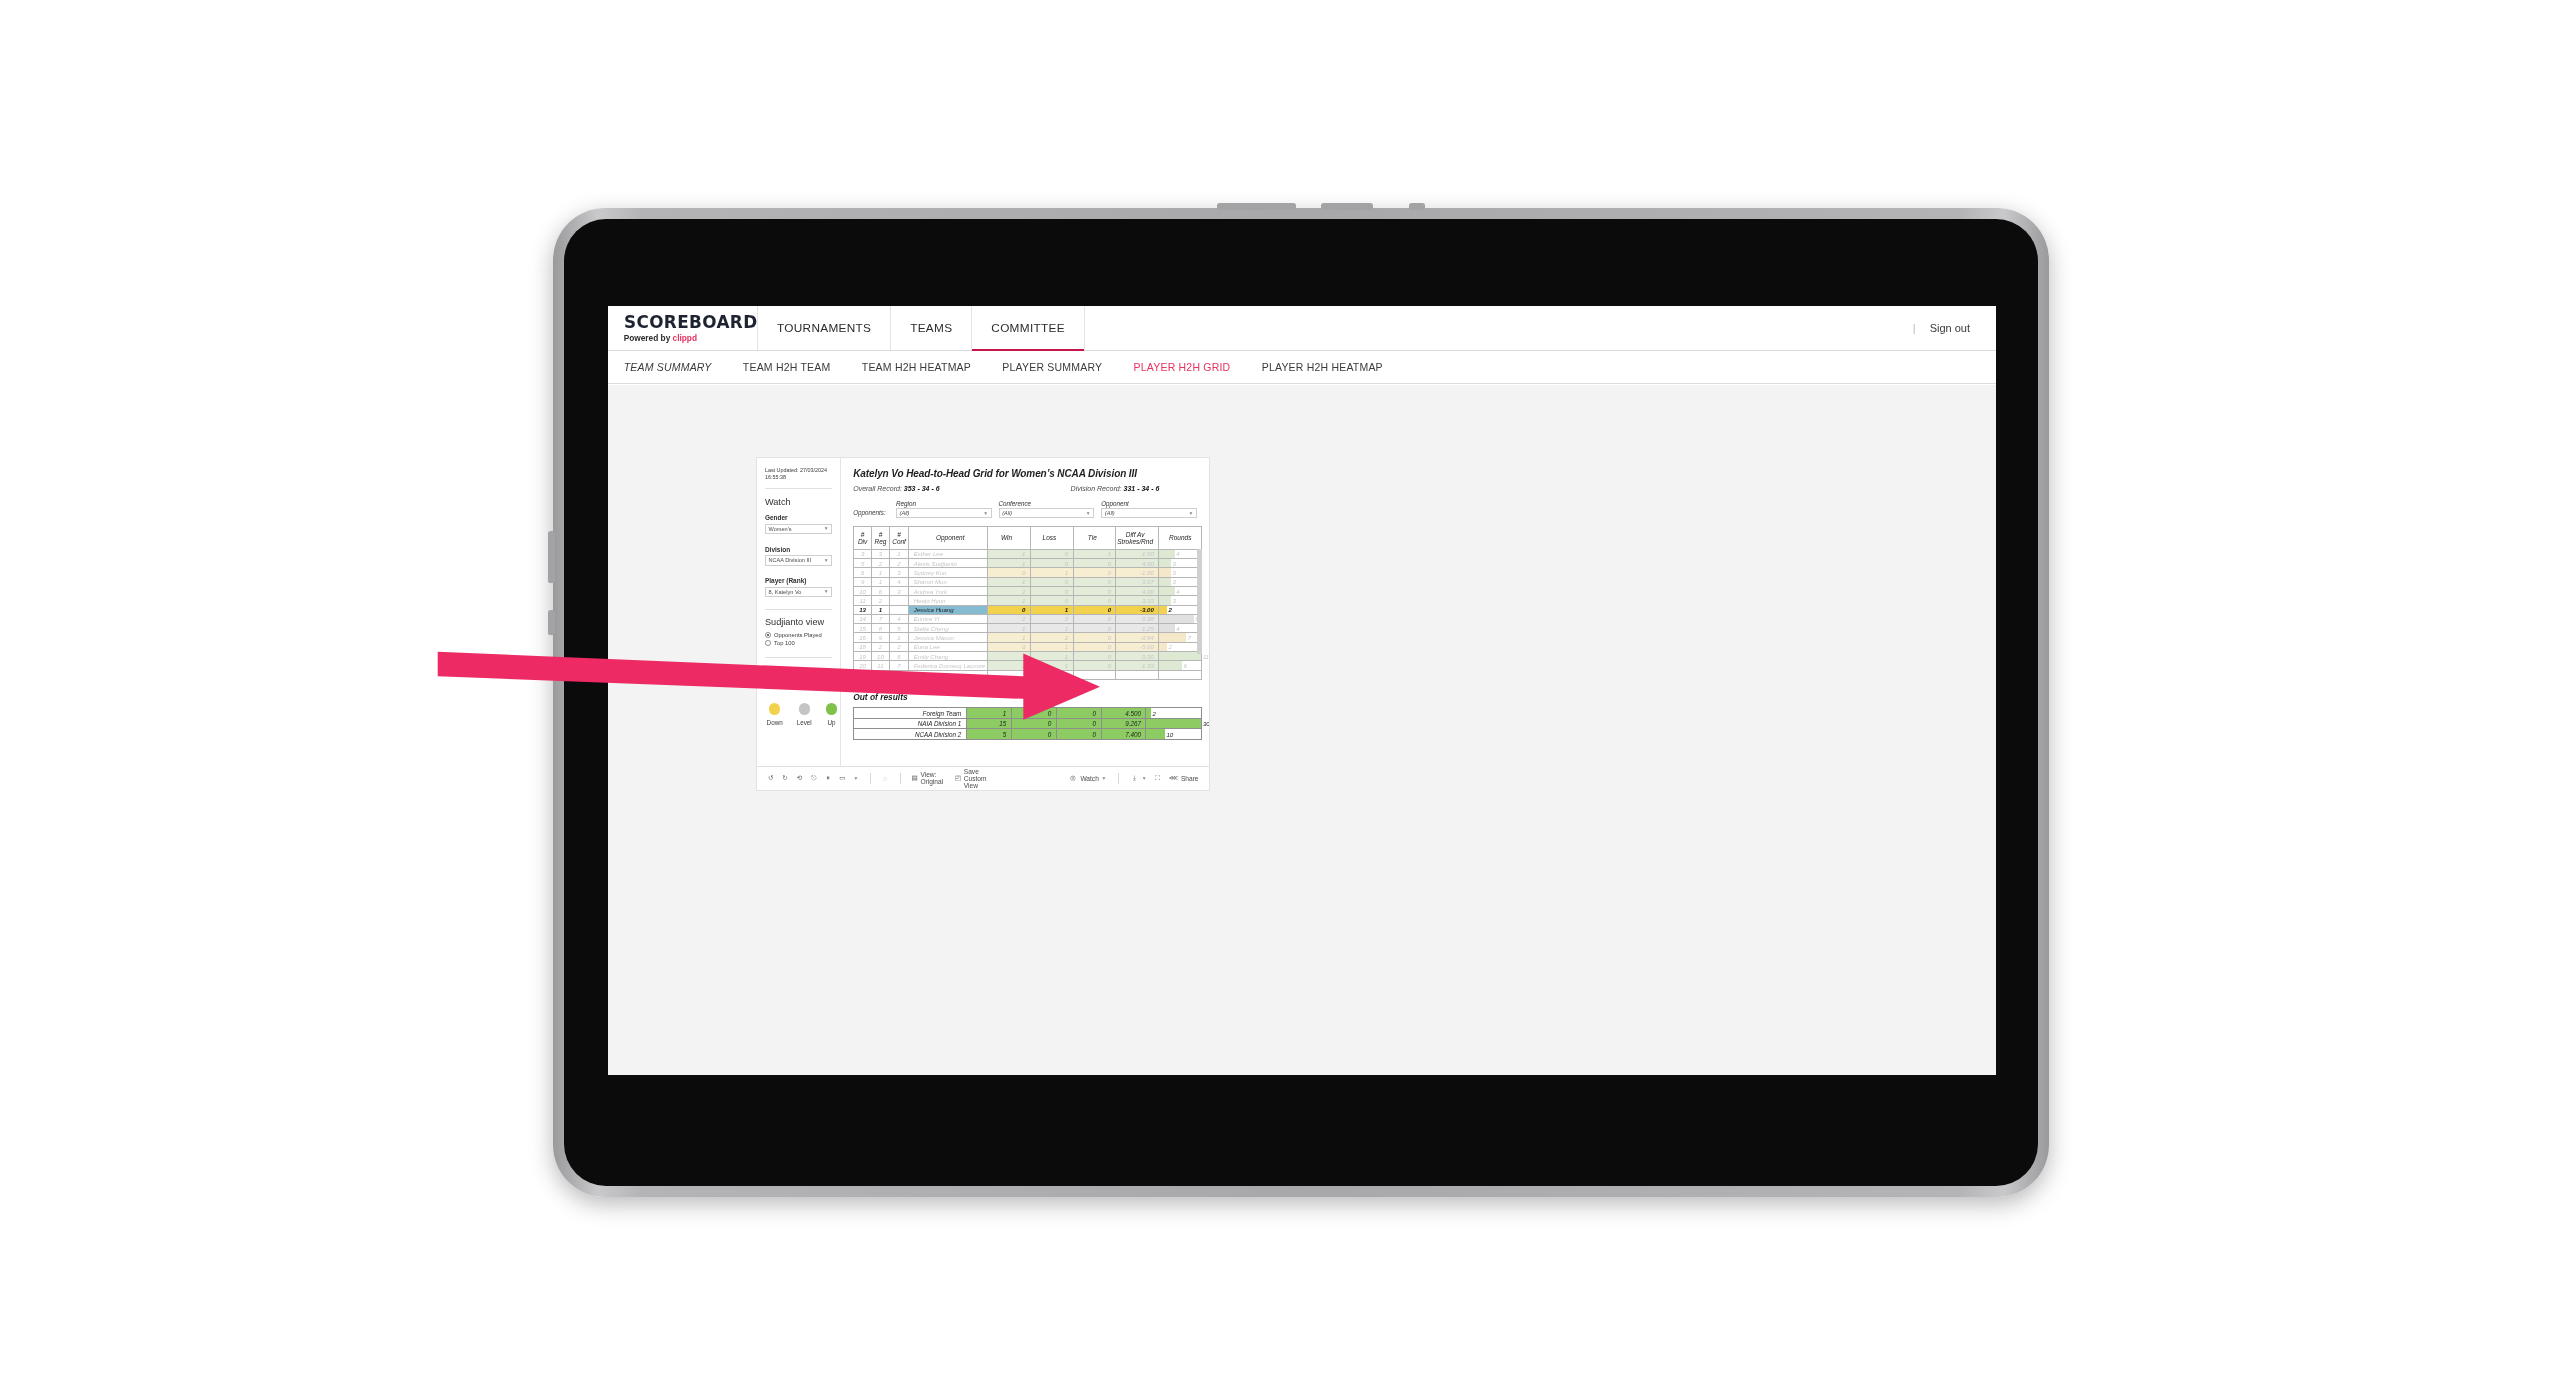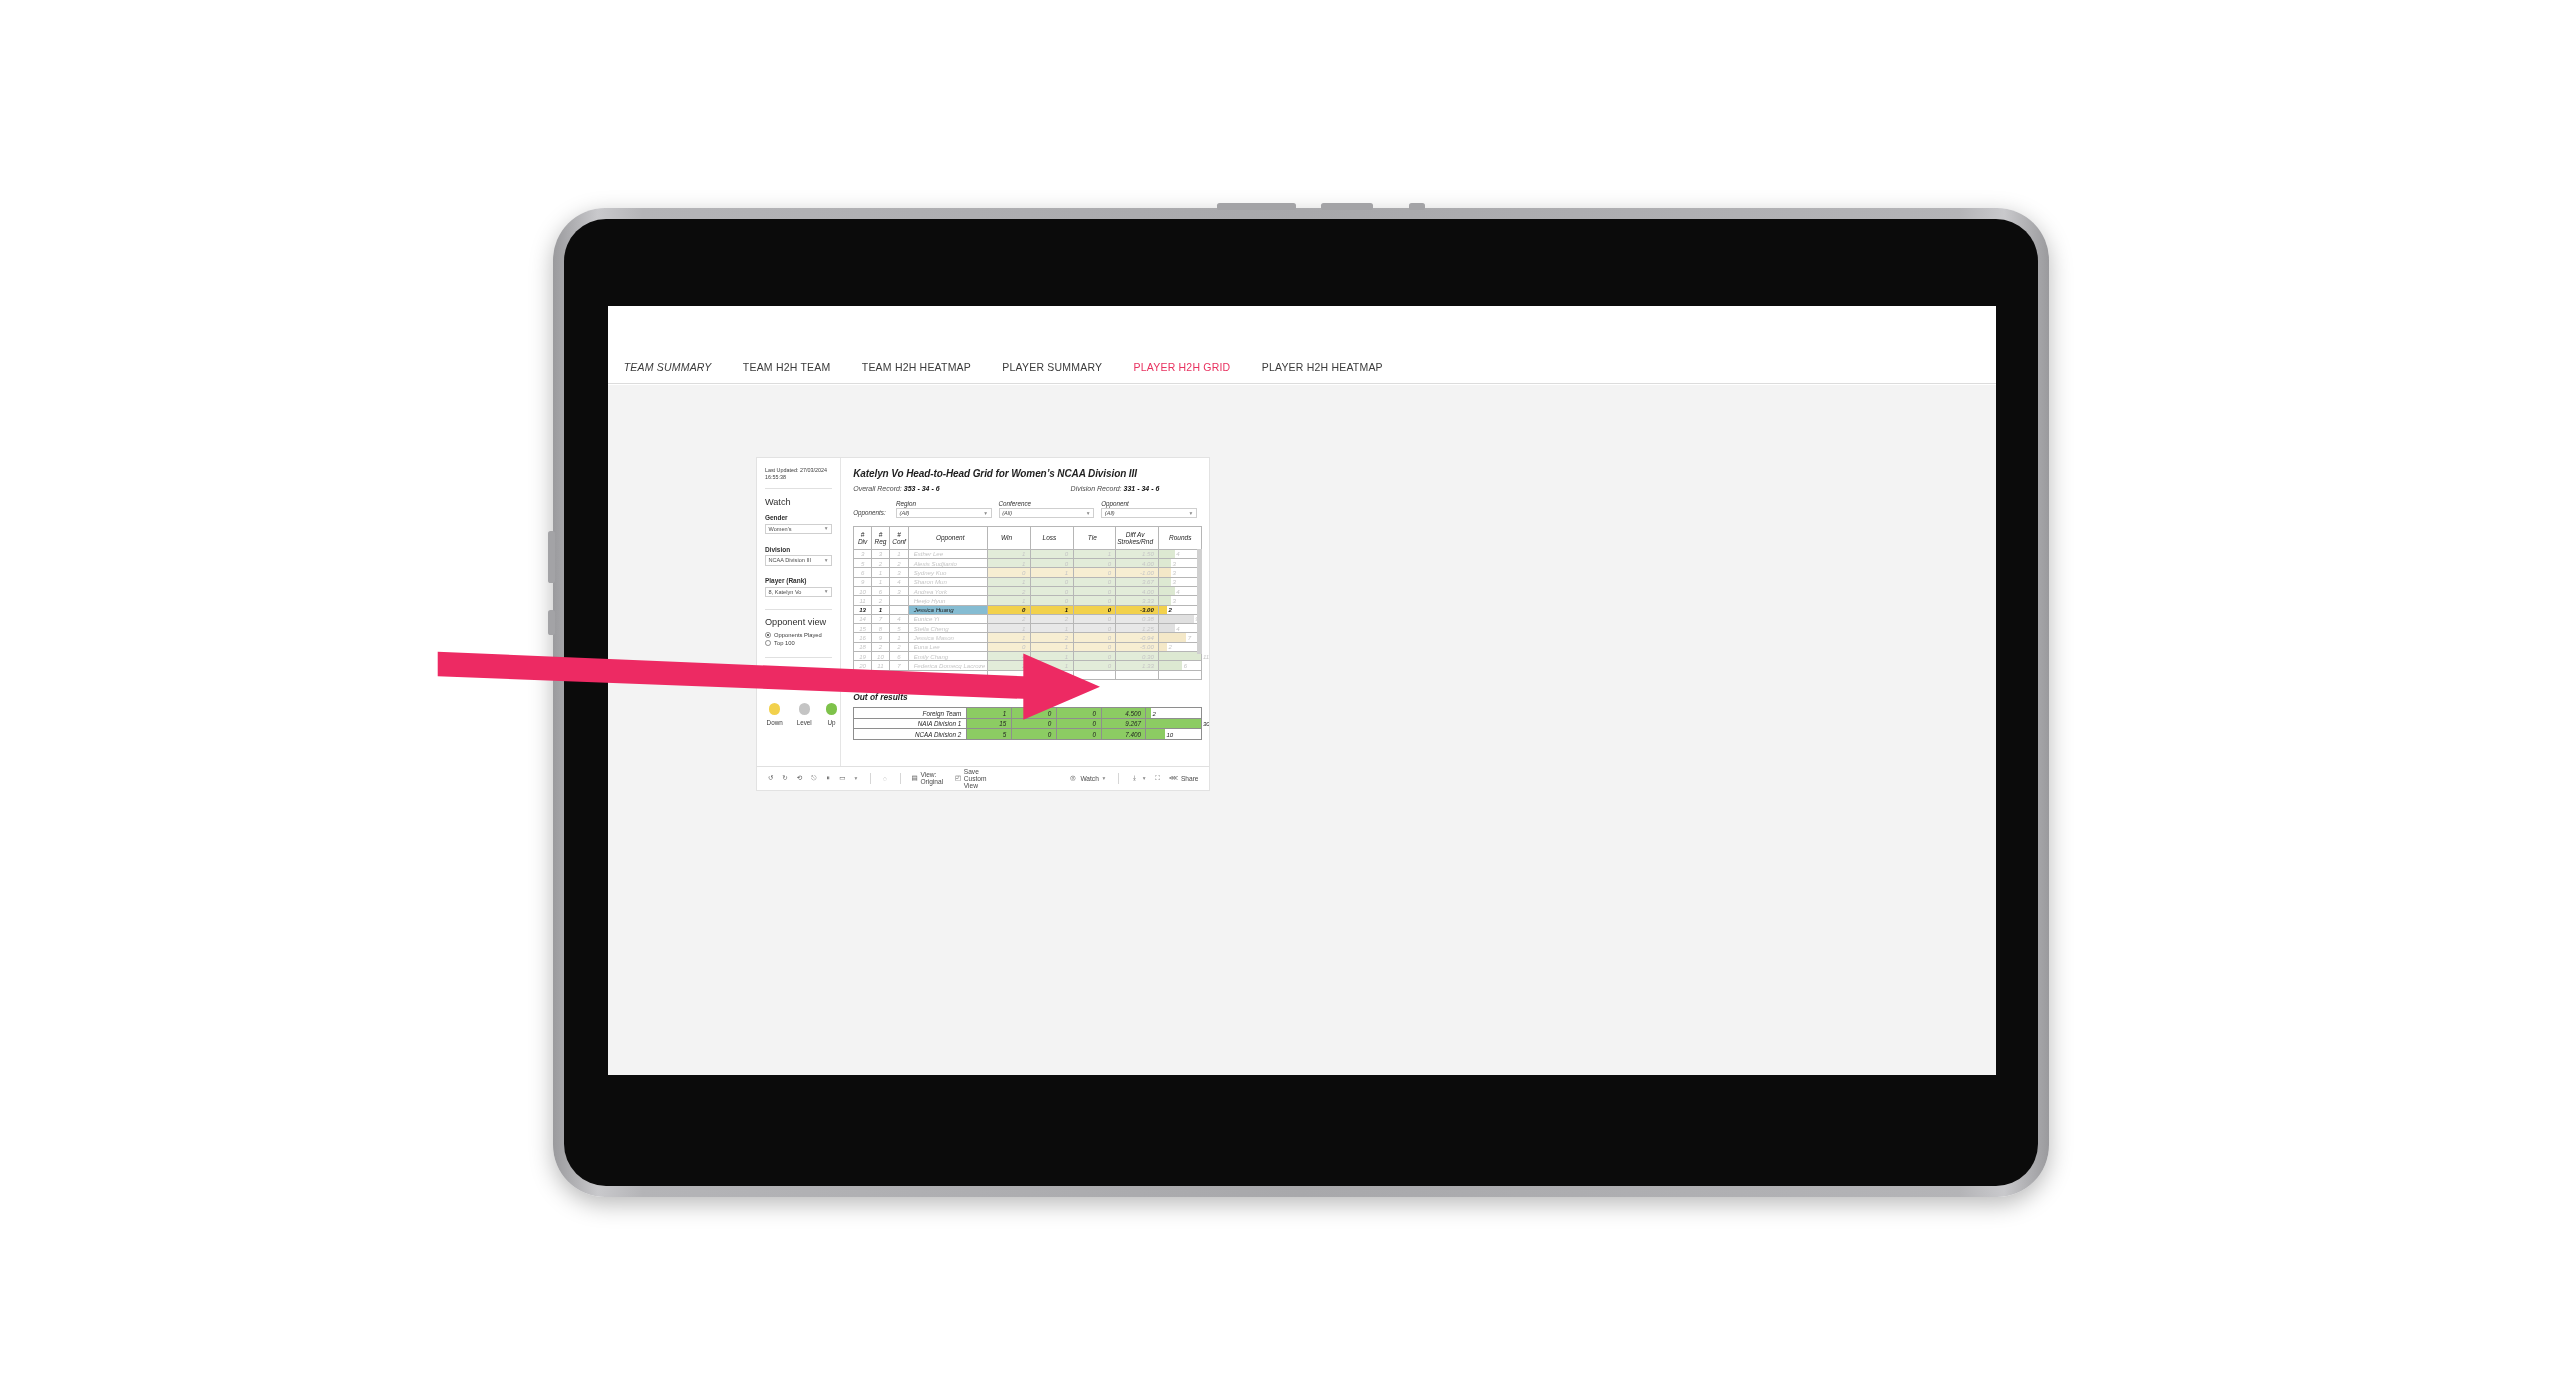--- a/index.html
+++ b/index.html
@@ -190,20 +190,33 @@
   <div class="tablet">
     <div class="btn-side btn-top1"></div>
     <div class="btn-side btn-top2"></div>
     <div class="btn-side btn-top3"></div>
     <div class="btn-side btn-left1"></div>
     <div class="btn-side btn-left2"></div>
     <div class="tablet-inner"></div>
 
     <div class="tablet-screen">
 
+      <div class="topbar">
+        <div class="brand">
+          <div class="brand-title">SCOREBOARD</div>
+          <div class="brand-sub"><span>Powered by </span><span class="clippd">clippd</span></div>
+        </div>
+        <div class="navitem">TOURNAMENTS</div>
+        <div class="navitem">TEAMS</div>
+        <div class="navitem active">COMMITTEE</div>
+        <div class="topbar-right">
+          <span class="divider-v">|</span>
+          <span>Sign out</span>
+        </div>
+      </div>
 
       <div class="subtabs">
         <div class="subtab">TEAM SUMMARY</div>
         <div class="subtab">TEAM H2H TEAM</div>
         <div class="subtab">TEAM H2H HEATMAP</div>
         <div class="subtab">PLAYER SUMMARY</div>
         <div class="subtab active">PLAYER H2H GRID</div>
         <div class="subtab">PLAYER H2H HEATMAP</div>
       </div>
 
@@ -228,21 +241,21 @@
                 <span class="caret">▼</span>
               </div>
 
               <div class="field-label">Player (Rank)</div>
               <div class="select">
                 <span>8, Katelyn Vo</span>
                 <span class="caret">▼</span>
               </div>
 
               <div class="hr"></div>
-              <div class="panel-h" style="margin-bottom:4.4px">Opponent view</div>
+              <div class="panel-h" style="margin-bottom:4.4px">Sudjianto view</div>
               <div class="radio-row">
                 <span class="radio sel"></span>
                 <span class="radio-lbl">Opponents Played</span>
               </div>
               <div class="radio-row">
                 <span class="radio"></span>
                 <span class="radio-lbl">Top 100</span>
               </div>
 
               <div class="hr" style="margin-top:10.5px"></div>

